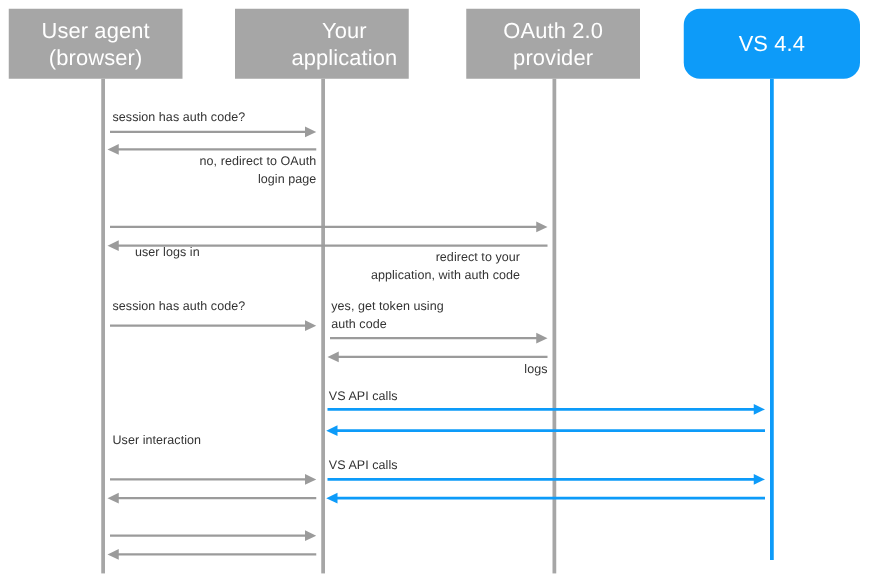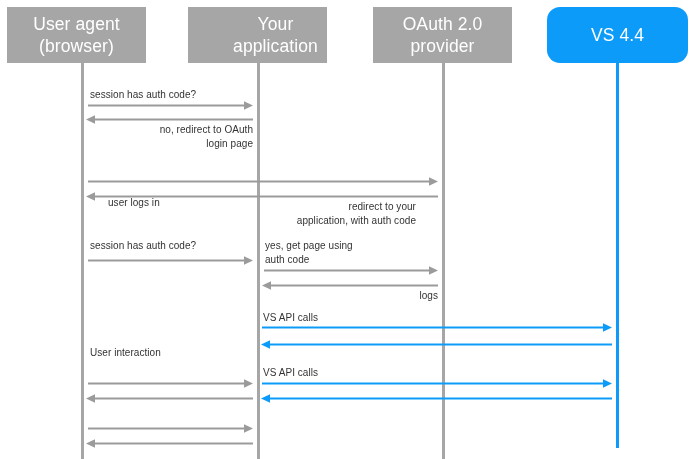--- a/index.html
+++ b/index.html
@@ -118,21 +118,21 @@
           <polygon points="156,1.2 165,5.5 156,9.8" fill="#9b9b9b"></polygon>
         </svg>
       </div>
       <div class="msg-label left" style="left: 90px; top: 239px; width: 160px;">session has auth code?</div>
       <div class="arrow" style="left: 264px; top: 264.5px; width: 174px;">
         <svg width="174" height="11" viewBox="0 0 174 11">
           <line y1="5.5" y2="5.5" x1="0" x2="167" stroke="#9b9b9b" stroke-width="1.8"></line>
           <polygon points="165,1.2 174,5.5 165,9.8" fill="#9b9b9b"></polygon>
         </svg>
       </div>
-      <div class="msg-label left" style="left: 265px; top: 239px; width: 180px;">yes, get page using
+      <div class="msg-label left" style="left: 265px; top: 239px; width: 180px;">yes, get token using
 auth code</div>
       <div class="arrow" style="left: 262px; top: 279.5px; width: 176px;">
         <svg width="176" height="11" viewBox="0 0 176 11">
           <line y1="5.5" y2="5.5" x1="7" x2="176" stroke="#9b9b9b" stroke-width="1.8"></line>
           <polygon points="9,1.2 0,5.5 9,9.8" fill="#9b9b9b"></polygon>
         </svg>
       </div>
       <div class="msg-label right" style="left: 263px; top: 289px; width: 175px;">logs</div>
       <div class="arrow" style="left: 262px; top: 321.5px; width: 350px;">
         <svg width="350" height="11" viewBox="0 0 350 11">

